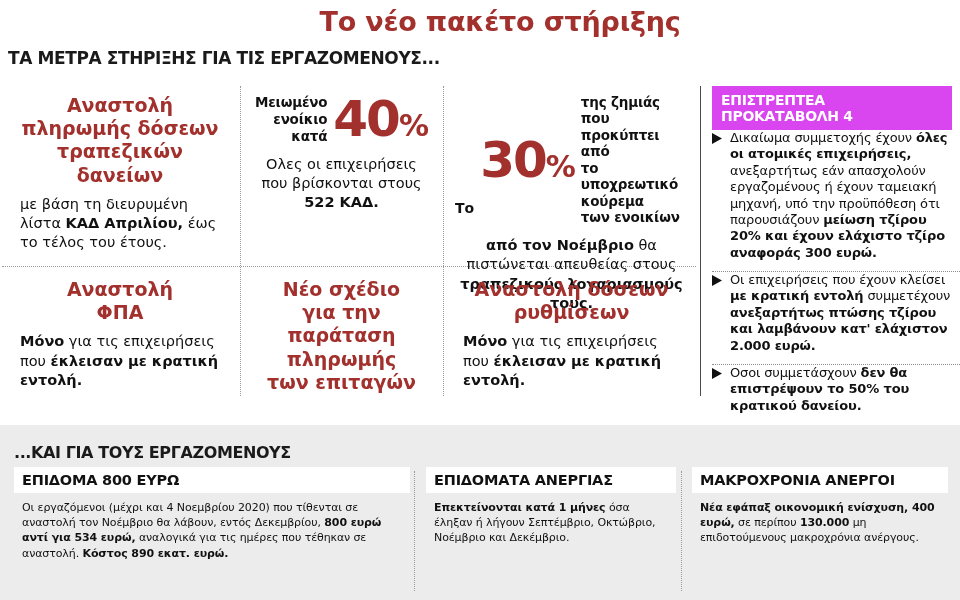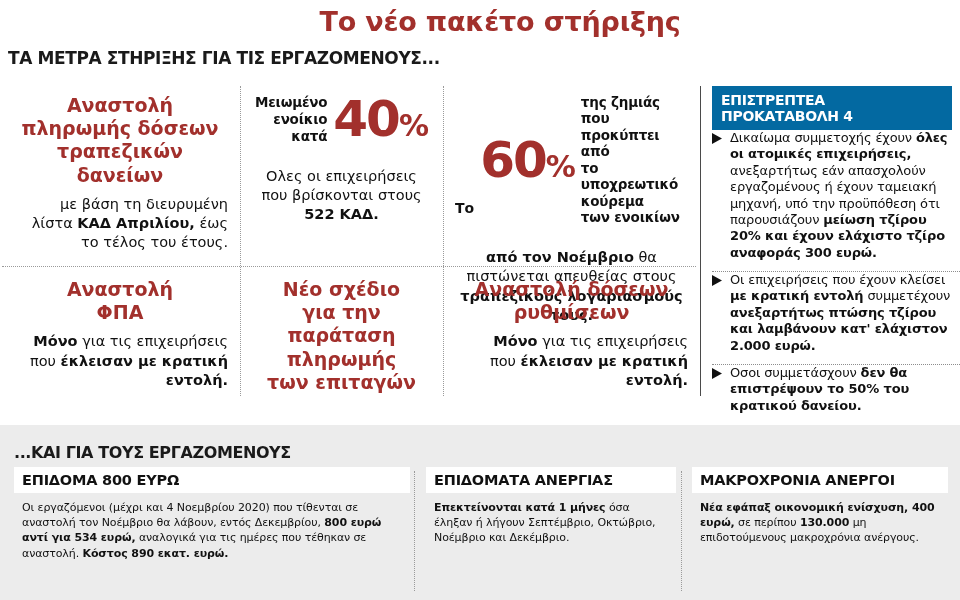--- a/index.html
+++ b/index.html
@@ -47,21 +47,21 @@
     background: #4a4a4a;
   }
 
   .cell { position: absolute; padding: 0 12px; }
   .cell .hd {
     color: #A2302C; font-size: 19px; font-weight: 600;
     line-height: 1.22; text-align: center;
   }
   .cell .bd {
     color: #111; font-size: 14.5px; line-height: 1.33;
-    text-align: right; margin-top: 8px; margin-left: 8px;
+    text-align: left; margin-top: 8px; margin-left: 8px;
   }
   .cell .bd b { font-weight: bold; }
 
   
   .c11 { left: 0;   top: 8px;  width: 240px; }
   .c12 { left: 240px; top: 8px; width: 203px; }
   .c13 { left: 443px; top: 8px; width: 257px; }
   
   .c21 { left: 0;   top: 192px; width: 240px; }
   .c22 { left: 240px; top: 192px; width: 203px; }
@@ -84,30 +84,30 @@
   .pct-right {
     color: #111; font-size: 13.5px; font-weight: bold;
     line-height: 1.22; text-align: left; letter-spacing: -0.2px;
   }
   .pct-prefix {
     color: #111; font-size: 14px; font-weight: bold;
     align-self: flex-end; padding-bottom: 10px;
   }
   .below {
     color: #111; font-size: 14.5px; line-height: 1.34;
-    text-align: center; margin-top: 22px;
+    text-align: center; margin-top: 10px;
   }
   .below b { font-weight: bold; }
 
   
   .right-col {
     position: absolute; left: 712px; top: 86px; width: 248px; height: 310px;
   }
   .red-bar {
-    background: #0369a1; color: #fff;
+    background: #d946ef; color: #fff;
     font-size: 14px; font-weight: bold;
     padding: 6px 8px 6px 9px;
     letter-spacing: -0.3px;
     width: 240px;
   }
   .bullet {
     display: flex; gap: 7px;
     padding-right: 2px;
   }
   .arrow {
@@ -176,21 +176,21 @@
       <div class="pct-row">
         <div class="pct-left">Μειωμένο<br>ενοίκιο<br>κατά</div>
         <div class="pct-big"><span>40</span><span class="sym">%</span></div>
       </div>
       <div class="below">Ολες οι επιχειρήσεις που βρίσκονται στους <b>522 ΚΑΔ.</b></div>
     </div>
 
     <div class="cell c13">
       <div class="pct-row">
         <div class="pct-prefix">Το</div>
-        <div class="pct-big"><span>60</span><span class="sym">%</span></div>
+        <div class="pct-big"><span>30</span><span class="sym">%</span></div>
         <div class="pct-right">της ζημιάς που<br>προκύπτει από<br>το υποχρεωτικό<br>κούρεμα<br>των ενοικίων</div>
       </div>
       <div class="below"><b>από τον Νοέμβριο</b> θα πιστώνεται απευθείας στους <b>τραπεζικούς λογαριασμούς τους.</b></div>
     </div>
 
     <div class="cell c21">
       <div class="hd">Αναστολή<br>ΦΠΑ</div>
       <div class="bd"><b>Μόνο</b> για τις επιχειρήσεις που <b>έκλεισαν με κρατική εντολή.</b></div>
     </div>
 

